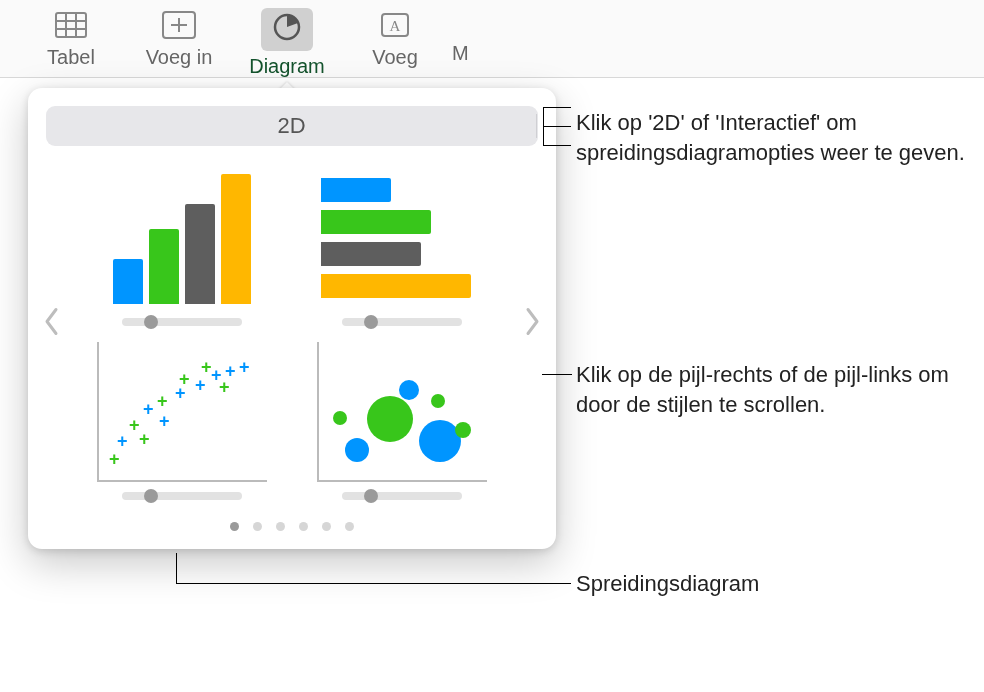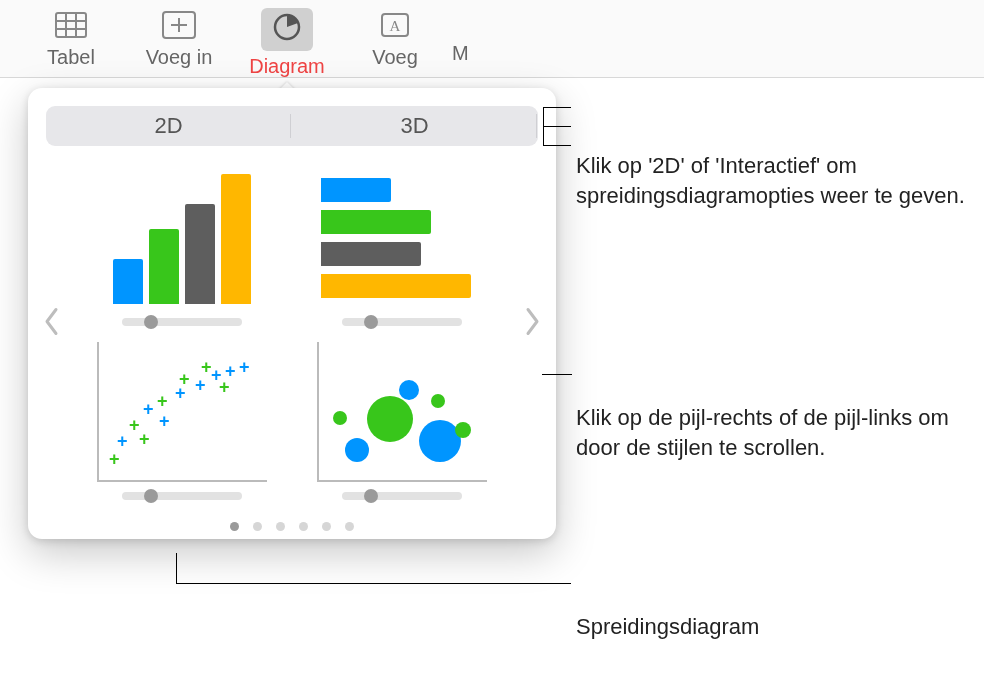--- a/index.html
+++ b/index.html
@@ -25,21 +25,21 @@
   .tb-item {
     display: flex;
     flex-direction: column;
     align-items: center;
     width: 102px;
     color: #666;
     font-size: 20px;
     cursor: default;
     position: relative;
   }
-  .tb-item.active { color: #ef4444; }
+  .tb-item.active { color: #14532d; }
   .tb-icon { width: 36px; height: 34px; margin-bottom: 4px; }
   .tb-item.active .tb-icon-bg {
     background: #d0d0d0;
     border-radius: 6px;
     padding: 2px 8px;
     margin-bottom: 4px;
   }
   .tb-item.active .arrow-tip {
     position: absolute;
     bottom: -16px;
@@ -52,21 +52,21 @@
 
   
   .popover {
     position: absolute;
     left: 28px;
     top: 88px;
     width: 528px;
     background: #fff;
     border-radius: 14px;
     box-shadow: 0 14px 40px rgba(0,0,0,.22), 0 2px 8px rgba(0,0,0,.14);
-    padding: 18px 18px 0 18px;
+    padding: 18px 18px 10px 18px;
   }
   .segmented {
     display: flex;
     background: #e7e7ea;
     border-radius: 9px;
     height: 40px;
     overflow: hidden;
   }
   .seg {
     flex: 1;
@@ -176,21 +176,20 @@
   .dot { width:9px; height:9px; border-radius:50%; background:#d6d6d6; }
   .dot.active { background:#9a9a9a; }
 
   
   .callout {
     position: absolute;
     font-size: 22px;
     color: #222;
     line-height: 1.35;
     max-width: 400px;
-    margin-top: 43px;
   }
 
 </style>
 </head>
 <body>
 
 <div class="toolbar">
   <div class="tb-item">
     <svg class="tb-icon" viewBox="0 0 36 34">
         <rect x="3" y="5" width="30" height="24" rx="2" fill="none" stroke="#888" stroke-width="2"></rect>
@@ -229,23 +228,20 @@
   <div class="tb-item" style="width:30px;align-items:flex-start">
     <div style="height:34px"></div>
     <span>M</span>
   </div>
 </div>
 
 <div class="popover">
   <div class="segmented">
     <div class="seg">
         <span>2D</span>
-      </div>
-    <div class="seg">
-        <span>3D</span>
       </div>
   </div>
 
   <div class="carousel">
     <div class="nav-arrow nav-left">
       <svg width="16" height="28" viewBox="0 0 16 28">
           <polyline points="12,2 3,14 12,26" fill="none" stroke="#bdbdbd" stroke-width="3" stroke-linecap="round" stroke-linejoin="round"></polyline>
         </svg>
     </div>
     <div class="nav-arrow nav-right">

